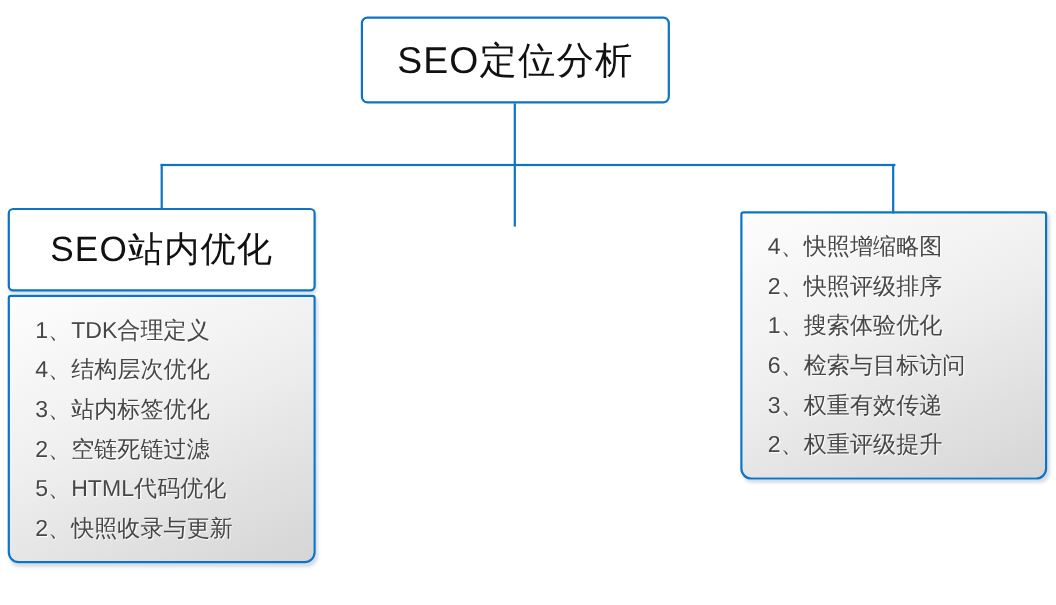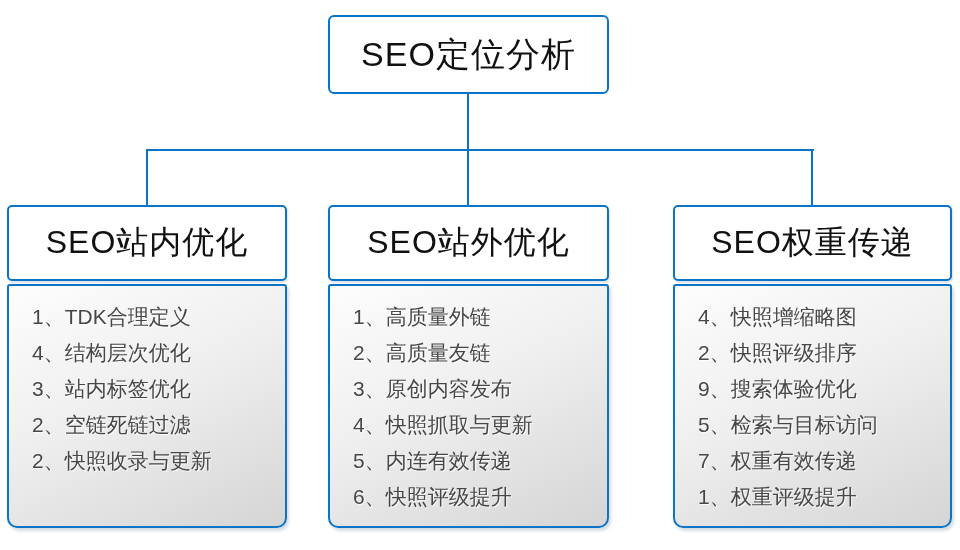--- a/index.html
+++ b/index.html
@@ -22,21 +22,21 @@
     display:flex;align-items:center;justify-content:center;
     font-size:34px;color:var(--title-text);letter-spacing:1px;
   }
 
   
   .connector{position:absolute;background:var(--accent);}
   .connector.v{width:2px;}
   .connector.h{height:2px;}
 
   
-  .col{position:absolute;top:205px;}
+  .col{position:absolute;top:189px;}
   .col-header{
     height:76px;background:#ffffff;border:2px solid var(--accent);border-radius:5px;
     display:flex;align-items:center;justify-content:center;
     font-size:32px;color:var(--title-text);letter-spacing:1px;
     box-shadow:1px 2px 2px rgba(120,140,160,0.25);
   }
   .col-list{
     margin-top:3px;height:244px;
     border:2px solid var(--accent);border-radius:3px 3px 10px 10px;
     background:linear-gradient(155deg,var(--list-bg-top) 0%,#efefef 45%,var(--list-bg-bottom) 100%);
@@ -66,45 +66,30 @@
 
   <div class="col" style="left:7px;width:280px">
     <div class="col-header">
       <span>SEO站内优化</span>
     </div>
     <div class="col-list">
       <div class="item">1、TDK合理定义</div>
       <div class="item">4、结构层次优化</div>
       <div class="item">3、站内标签优化</div>
       <div class="item">2、空链死链过滤</div>
+      <div class="item">5、HTML代码优化</div>
       <div class="item">2、快照收录与更新</div>
     </div>
   </div>
 
-  <div class="col" style="left:328px;width:281px">
-    <div class="col-header">
-      <span>SEO站外优化</span>
-    </div>
-    <div class="col-list">
-      <div class="item">1、高质量外链</div>
-      <div class="item">2、高质量友链</div>
-      <div class="item">3、原创内容发布</div>
-      <div class="item">4、快照抓取与更新</div>
-      <div class="item">5、内连有效传递</div>
-      <div class="item">6、快照评级提升</div>
-    </div>
-  </div>
 
   <div class="col" style="left:673px;width:279px">
-    <div class="col-header">
-      <span>SEO权重传递</span>
-    </div>
     <div class="col-list">
       <div class="item">4、快照增缩略图</div>
       <div class="item">2、快照评级排序</div>
-      <div class="item">9、搜索体验优化</div>
-      <div class="item">5、检索与目标访问</div>
-      <div class="item">7、权重有效传递</div>
-      <div class="item">1、权重评级提升</div>
+      <div class="item">1、搜索体验优化</div>
+      <div class="item">6、检索与目标访问</div>
+      <div class="item">3、权重有效传递</div>
+      <div class="item">2、权重评级提升</div>
     </div>
   </div>
 
 </div>
 
 </body></html>

